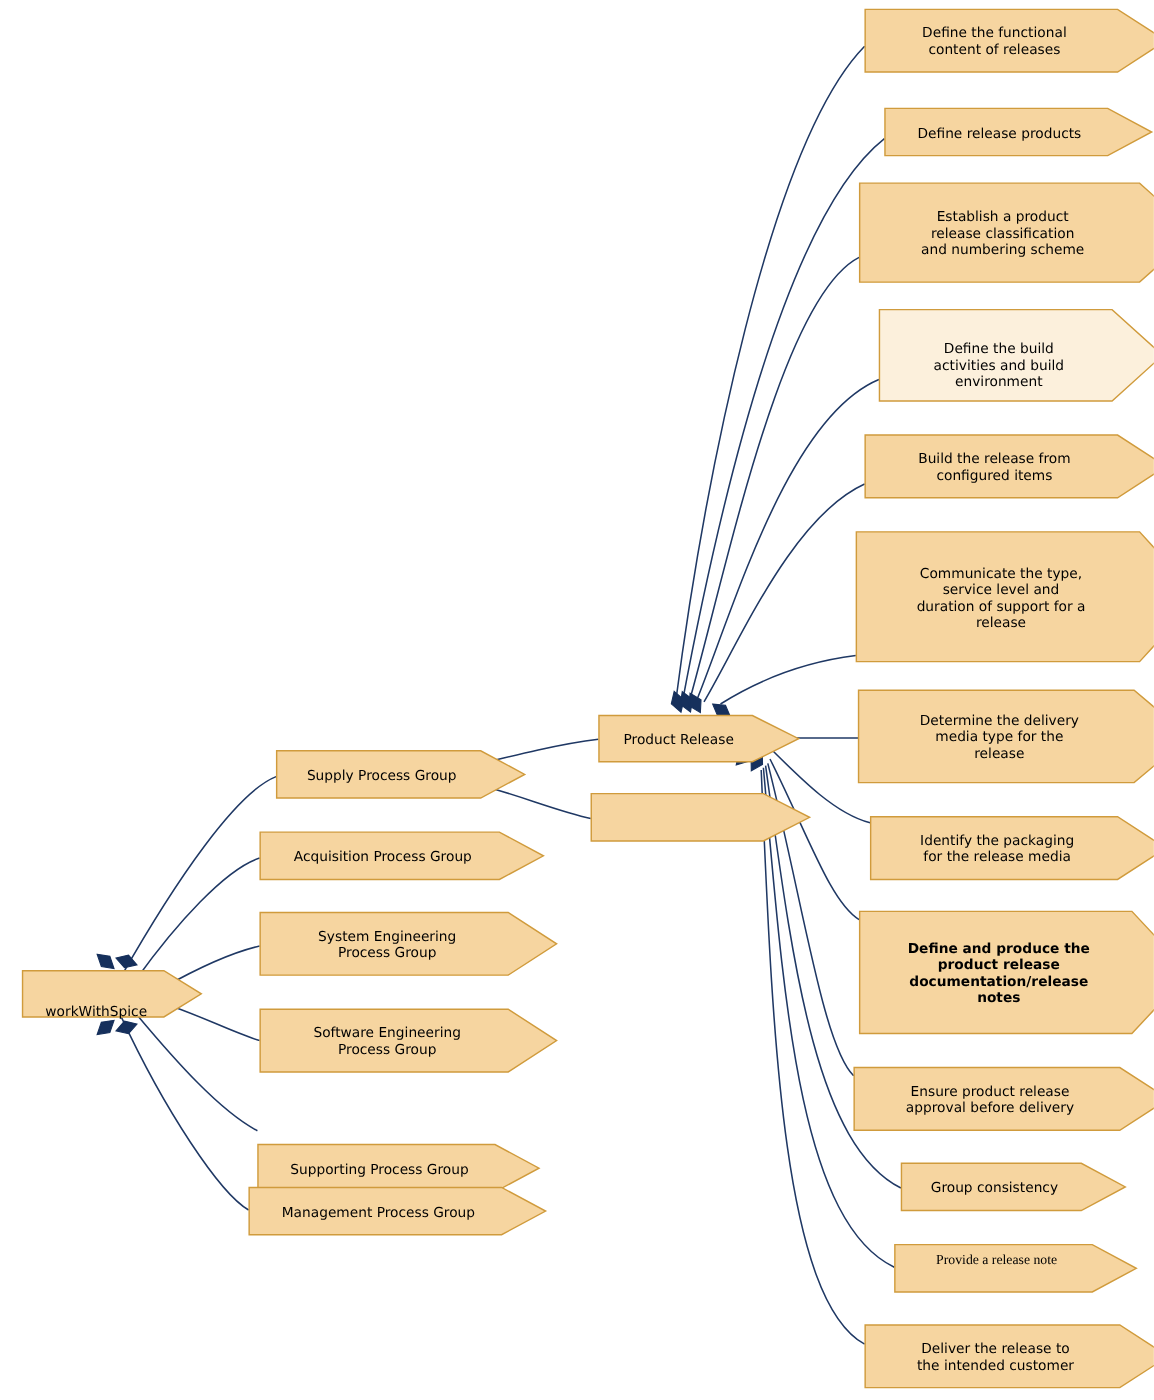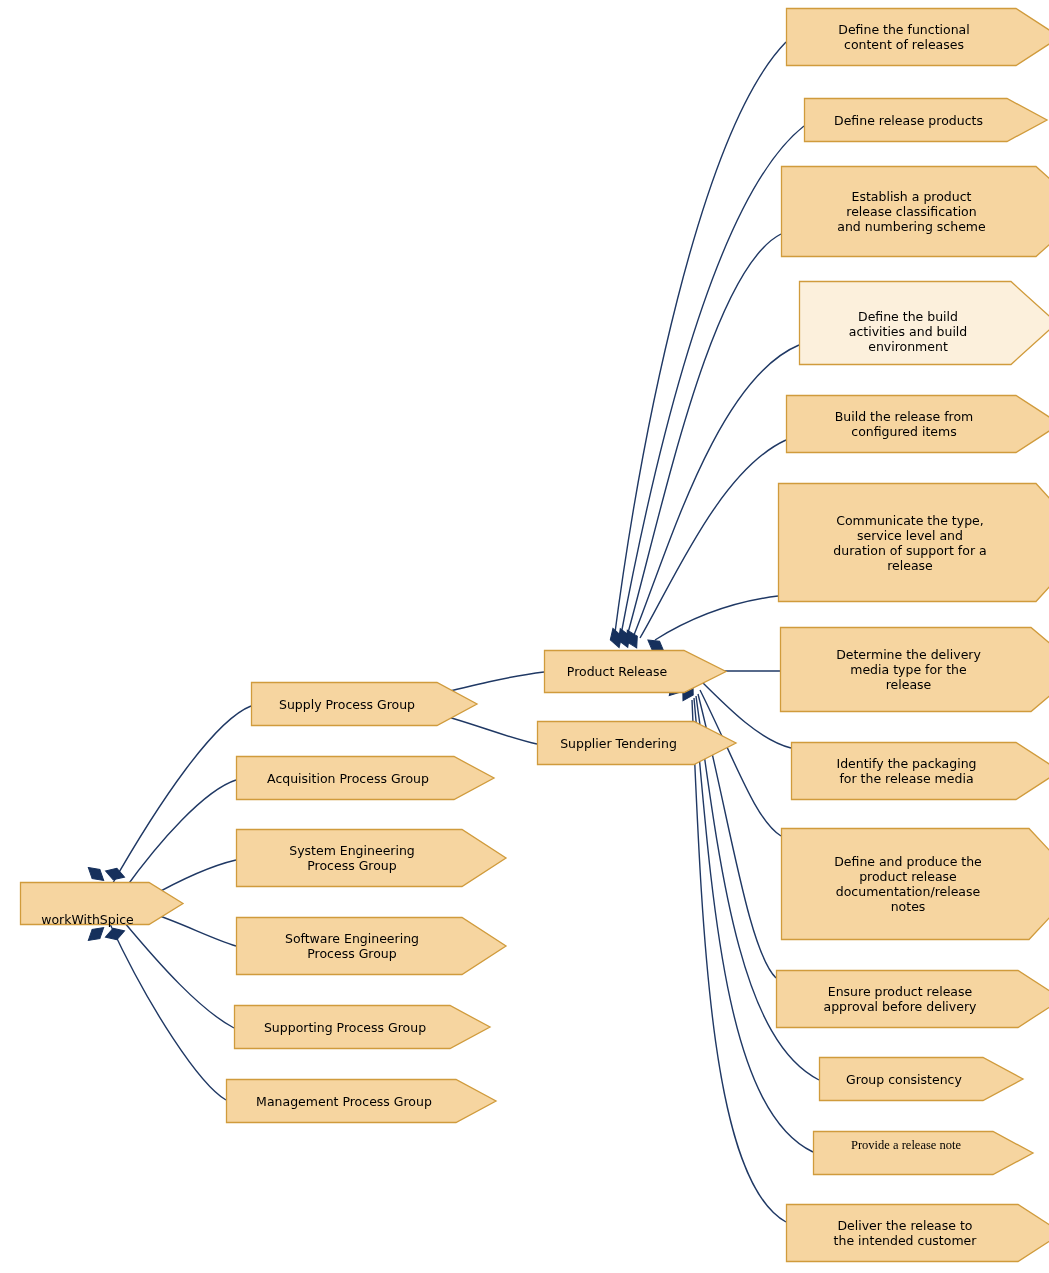--- a/index.html
+++ b/index.html
@@ -155,21 +155,21 @@
         <div class="label" style="width: 232px; height: 58px;">System Engineering
 Process Group</div>
       </div>
       <div class="node" style="left: 236px; top: 917px; width: 270px; height: 58px;">
         <svg width="272" height="60">
           <polygon points="0.5,0.5 226,0.5 270,29 226,57.5 0.5,57.5" fill="#F6D5A0" stroke="#D09B3C" stroke-width="1.3" stroke-linejoin="miter"></polygon>
         </svg>
         <div class="label" style="width: 232px; height: 58px;">Software Engineering
 Process Group</div>
       </div>
-      <div class="node" style="left: 234px; top: 1005px; width: 256px; height: 44px; padding-left: 28px;">
+      <div class="node" style="left: 234px; top: 1040px; width: 256px; height: 44px; padding-left: 28px;">
         <svg width="258" height="46">
           <polygon points="0.5,0.5 216,0.5 256,22 216,43.5 0.5,43.5" fill="#F6D5A0" stroke="#D09B3C" stroke-width="1.3" stroke-linejoin="miter"></polygon>
         </svg>
         <div class="label" style="width: 222px; height: 44px;">Supporting Process Group</div>
       </div>
       <div class="node" style="left: 226px; top: 1079px; width: 270px; height: 44px;">
         <svg width="272" height="46">
           <polygon points="0.5,0.5 230,0.5 270,22 230,43.5 0.5,43.5" fill="#F6D5A0" stroke="#D09B3C" stroke-width="1.3" stroke-linejoin="miter"></polygon>
         </svg>
         <div class="label" style="width: 236px; height: 44px;">Management Process Group</div>
@@ -177,21 +177,20 @@
       <div class="node" style="left: 544px; top: 650px; width: 182px; height: 43px;">
         <svg width="184" height="45">
           <polygon points="0.5,0.5 140,0.5 182,21.5 140,42.5 0.5,42.5" fill="#F6D5A0" stroke="#D09B3C" stroke-width="1.3" stroke-linejoin="miter"></polygon>
         </svg>
         <div class="label" style="width: 146px; height: 43px;">Product Release</div>
       </div>
       <div class="node" style="left: 537px; top: 721px; width: 199px; height: 44px;">
         <svg width="201" height="46">
           <polygon points="0.5,0.5 157,0.5 199,22 157,43.5 0.5,43.5" fill="#F6D5A0" stroke="#D09B3C" stroke-width="1.3" stroke-linejoin="miter"></polygon>
         </svg>
-        <div class="label" style="width: 163px; height: 44px;">Supplier Tendering</div>
       </div>
       <div class="node" style="left: 786px; top: 8px; width: 274px; height: 58px;">
         <svg width="276" height="60">
           <polygon points="0.5,0.5 230,0.5 274,29 230,57.5 0.5,57.5" fill="#F6D5A0" stroke="#D09B3C" stroke-width="1.3" stroke-linejoin="miter"></polygon>
         </svg>
         <div class="label" style="width: 236px; height: 58px;">Define the functional
 content of releases</div>
       </div>
       <div class="node" style="left: 804px; top: 98px; width: 243px; height: 44px;">
         <svg width="245" height="46">
@@ -243,21 +242,21 @@
         <svg width="271" height="60">
           <polygon points="0.5,0.5 225,0.5 269,29 225,57.5 0.5,57.5" fill="#F6D5A0" stroke="#D09B3C" stroke-width="1.3" stroke-linejoin="miter"></polygon>
         </svg>
         <div class="label" style="width: 231px; height: 58px;">Identify the packaging
 for the release media</div>
       </div>
       <div class="node" style="left: 781px; top: 828px; width: 300px; height: 112px;">
         <svg width="302" height="114">
           <polygon points="0.5,0.5 248,0.5 300,56 248,111.5 0.5,111.5" fill="#F6D5A0" stroke="#D09B3C" stroke-width="1.3" stroke-linejoin="miter"></polygon>
         </svg>
-        <div class="label" style="width: 254px; height: 112px;">Define and produce the
+        <div class="label" style="width: 254px; height: 112px; font-weight: bold;">Define and produce the
 product release
 documentation/release
 notes</div>
       </div>
       <div class="node" style="left: 776px; top: 970px; width: 286px; height: 58px;">
         <svg width="288" height="60">
           <polygon points="0.5,0.5 242,0.5 286,29 242,57.5 0.5,57.5" fill="#F6D5A0" stroke="#D09B3C" stroke-width="1.3" stroke-linejoin="miter"></polygon>
         </svg>
         <div class="label" style="width: 248px; height: 58px;">Ensure product release
 approval before delivery</div>

